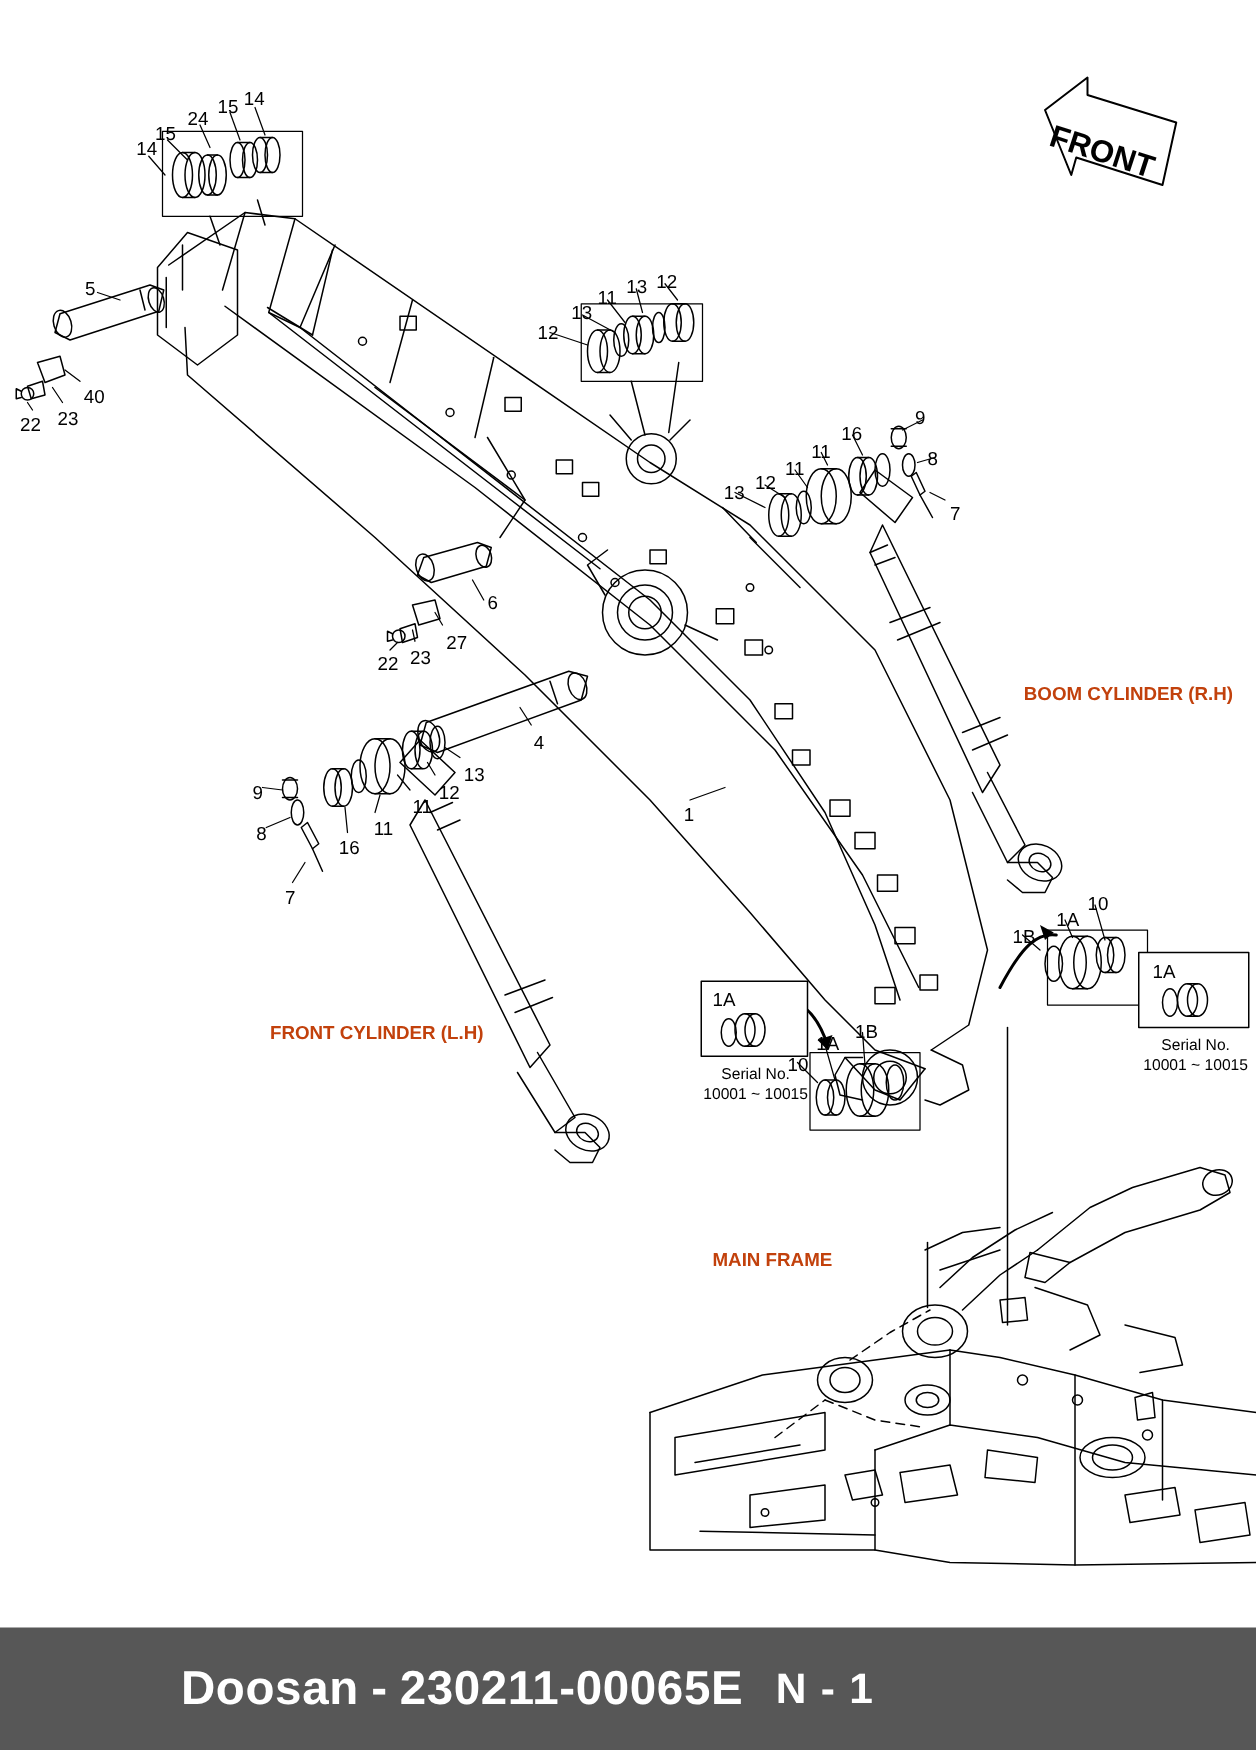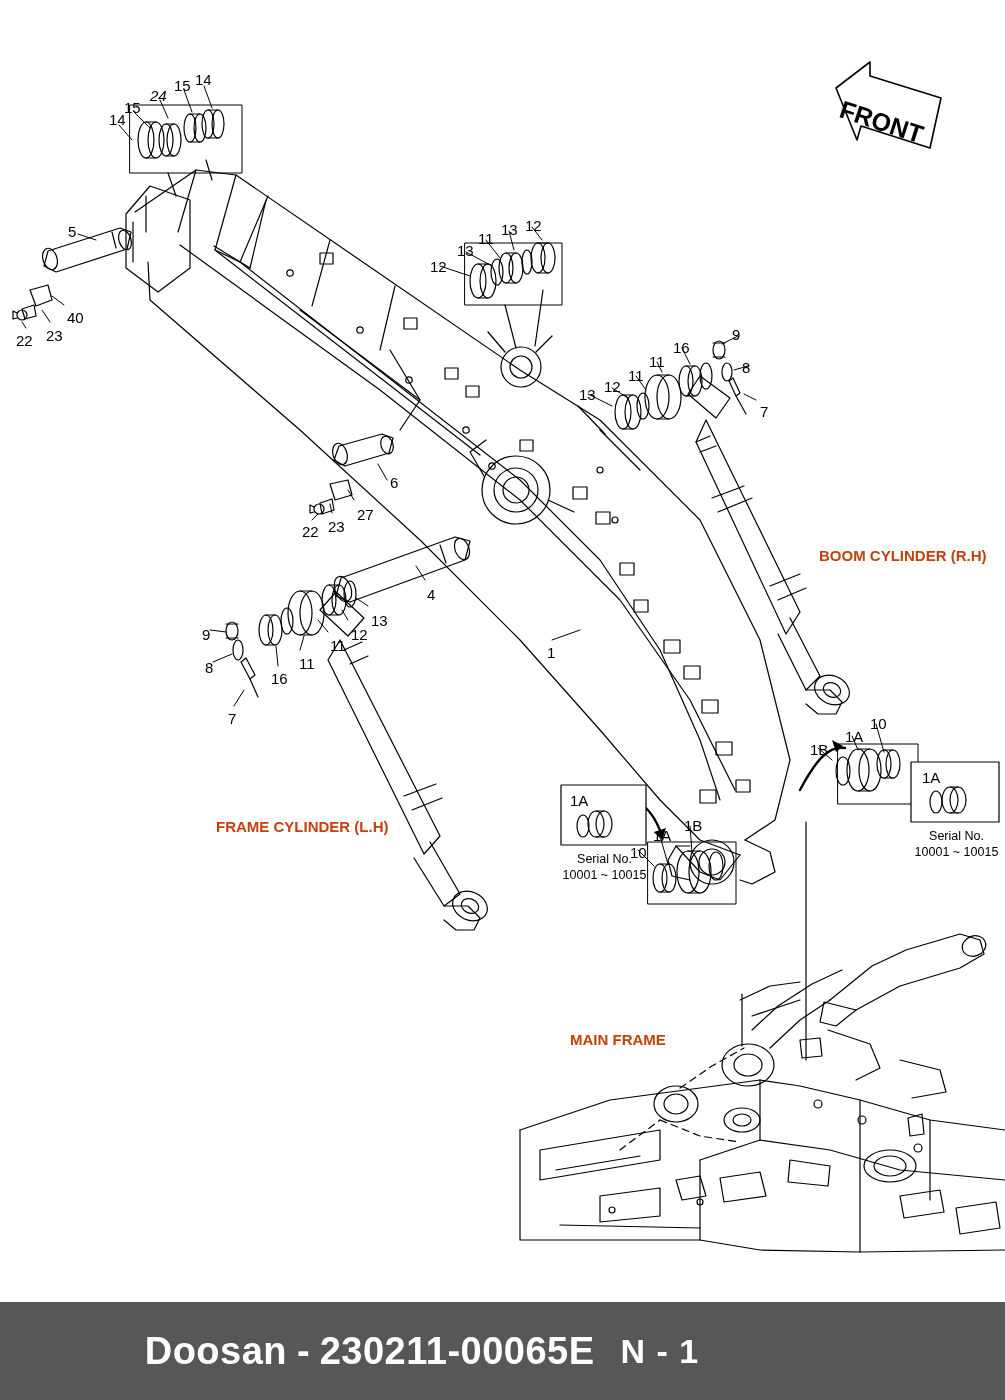--- a/index.html
+++ b/index.html
@@ -460,21 +460,21 @@
         <path d="M660 836 L668 864"></path>
         <path d="M690 826 L692 852"></path>
         <path d="M638 850 L654 866"></path>
       </g>
 
     </g>
   </svg>
 
   <div class="callout" style="left:109px; top:112px;">14</div>
   <div class="callout" style="left:124px; top:100px;">15</div>
-  <div class="callout" style="left:150px; top:88px;font-style:italic;">24</div>
+  <div class="callout" style="left:150px; top:88px;">24</div>
   <div class="callout" style="left:174px; top:78px;">15</div>
   <div class="callout" style="left:195px; top:72px;">14</div>
   <div class="callout" style="left:68px; top:224px;">5</div>
   <div class="callout" style="left:67px; top:310px;">40</div>
   <div class="callout" style="left:46px; top:328px;">23</div>
   <div class="callout" style="left:16px; top:333px;">22</div>
   <div class="callout" style="left:430px; top:259px;">12</div>
   <div class="callout" style="left:457px; top:243px;">13</div>
   <div class="callout" style="left:478px; top:231px;">11</div>
   <div class="callout" style="left:501px; top:222px;">13</div>
@@ -502,22 +502,22 @@
   <div class="callout" style="left:228px; top:711px;">7</div>
   <div class="callout" style="left:547px; top:645px;">1</div>
   <div class="callout" style="left:810px; top:742px;">1B</div>
   <div class="callout" style="left:845px; top:729px;">1A</div>
   <div class="callout" style="left:870px; top:716px;">10</div>
   <div class="callout" style="left:653px; top:828px;">1A</div>
   <div class="callout" style="left:684px; top:818px;">1B</div>
   <div class="callout" style="left:630px; top:845px;">10</div>
 
   <div class="section-label" style="left:819px; top:547px;">BOOM CYLINDER (R.H)</div>
-  <div class="section-label" style="left:216px; top:818px;">FRAME CYLINDER (L.H)</div>
-  <div class="section-label" style="left:570px; top:1031px;">MAIN FRAME</div>
+  <div class="section-label" style="left:216px; top:818px;">FRONT CYLINDER (L.H)</div>
+  <div class="section-label" style="left:570px; top:1000px;">MAIN FRAME</div>
 
   <div class="front-label" style="left:845px; top:95px; transform: rotate(18deg); transform-origin: left top;">FRONT</div>
 
   <div class="callout" style="left:570px; top:793px;">1A</div>
   <div class="serial-text" style="left:532px; top:851px; width:145px;">
     <div>Serial No.</div>
     <div>10001 ~ 10015</div>
   </div>
 
   <div class="callout" style="left:922px; top:770px;">1A</div>

